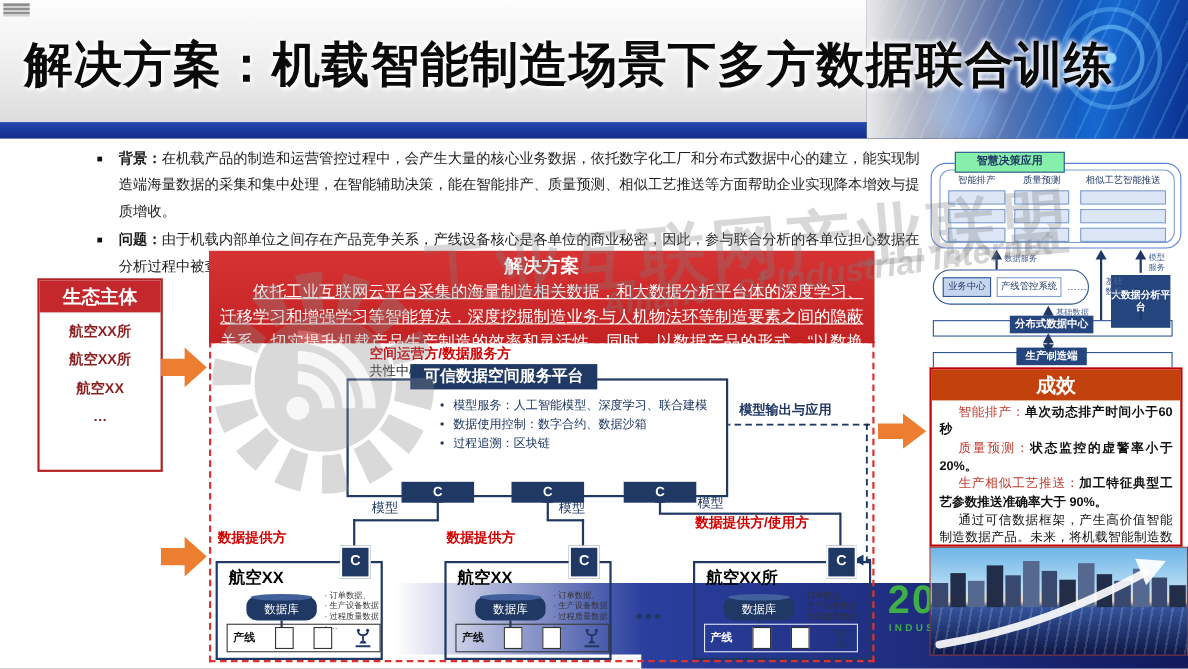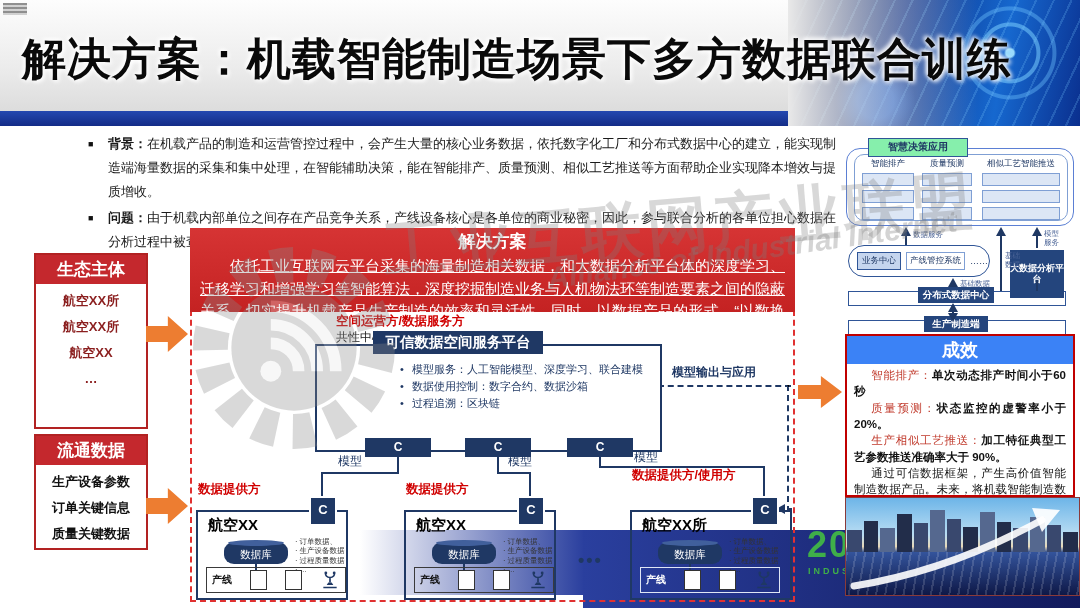--- a/index.html
+++ b/index.html
@@ -89,21 +89,21 @@
       display:flex;align-items:center;gap:5px;padding:0 8px;box-sizing:border-box;}
   .pill .bc{background:#c5d5ee;border:1px solid #2f5597;font-size:8.5px;color:#1f3864;padding:2px 4px;white-space:nowrap;}
   .pill .lc{background:#fff;border:1px solid #7f9fd4;font-size:8.5px;color:#1f3864;padding:2px 3px;white-space:nowrap;}
   .pill .pd{font-size:9px;color:#1f3864;}
   .wbar{background:#fff;border:1px solid #2f5597;z-index:3;height:13px;width:216px;left:848px;}
   .nlabel{background:#24457d;color:#fff;font-weight:bold;font-size:9.5px;text-align:center;z-index:4;line-height:16px;height:16px;}
   .bigdata{left:1010px;top:250px;width:54px;height:48px;background:#24457d;color:#fff;font-weight:bold;font-size:9px;
       text-align:center;line-height:1.25;z-index:4;display:flex;align-items:center;justify-content:center;}
   
   .results{left:845px;top:334px;width:230px;height:163px;border:2px solid #c00000;background:#fff;z-index:5;box-sizing:border-box;}
-  .results .rhead{background:#3b82f6;color:#fff;font-weight:bold;font-size:18px;text-align:center;padding:2px 0;}
+  .results .rhead{background:#c2410c;color:#fff;font-weight:bold;font-size:18px;text-align:center;padding:2px 0;}
   .results .rbody{padding:3px 7px;font-size:11.5px;line-height:1.42;color:#111;}
   .results .rbody p{margin:0;text-indent:1.5em;text-align:justify;}
   .results .mlabel{color:#c0392b;}
   .results .mvalue{font-weight:bold;}
   
   .band-solid{left:583px;top:530px;width:497px;height:78px;background:linear-gradient(90deg,#2a3f9e,#121a5c);z-index:1;}
   .band-fade{left:360px;top:530px;width:224px;height:65px;background:linear-gradient(90deg,rgba(42,63,158,0),#2a3f9e);z-index:1;}
   .logo-year{left:807px;top:524px;z-index:2;color:#3fae49;font-size:36px;font-weight:bold;letter-spacing:2px;}
   .logo-sub{left:808px;top:566px;z-index:2;color:#3fae49;font-size:9px;font-weight:bold;letter-spacing:3px;white-space:nowrap;}
   .city{left:845px;top:497px;width:233px;height:97px;z-index:6;border:1px solid #8a3a3a;overflow:hidden;
@@ -157,28 +157,20 @@
     <div class="panel-head">生态主体</div>
     <div class="panel-items eco-items">
       <div>航空XX所</div>
       <div>航空XX所</div>
       <div>航空XX</div>
       <div>…</div>
     </div>
   </div>
   <div class="abs o-arrow" style="left:146px;top:316px;width:42px;height:36px;"></div>
 
-  <div class="abs panel" style="left:34px;top:434px;width:110px;height:112px;">
-    <div class="panel-head">流通数据</div>
-    <div class="panel-items flow-items">
-      <div>生产设备参数</div>
-      <div>订单关键信息</div>
-      <div>质量关键数据</div>
-    </div>
-  </div>
   <div class="abs o-arrow" style="left:146px;top:488px;width:42px;height:36px;"></div>
 
   <div class="abs dash-red"></div>
   <div class="abs sol-box">
     <div class="sol-title">解决方案</div>
     <div class="sol-desc">依托工业互联网云平台采集的海量制造相关数据，和大数据分析平台体的深度学习、迁移学习和增强学习等智能算法，深度挖掘制造业务与人机物法环等制造要素之间的隐蔽关系，切实提升机载产品生产制造的效率和灵活性。同时，以数据产品的形式，“以数换数、以数换数”将智能制造数据成果开放内部及供应链上下游企业使用及交易，赋能装备制造行业。</div>
   </div>
   <div class="abs operator-label">空间运营方/数据服务方</div>
   <div class="abs common-center">共性中心</div>
 

